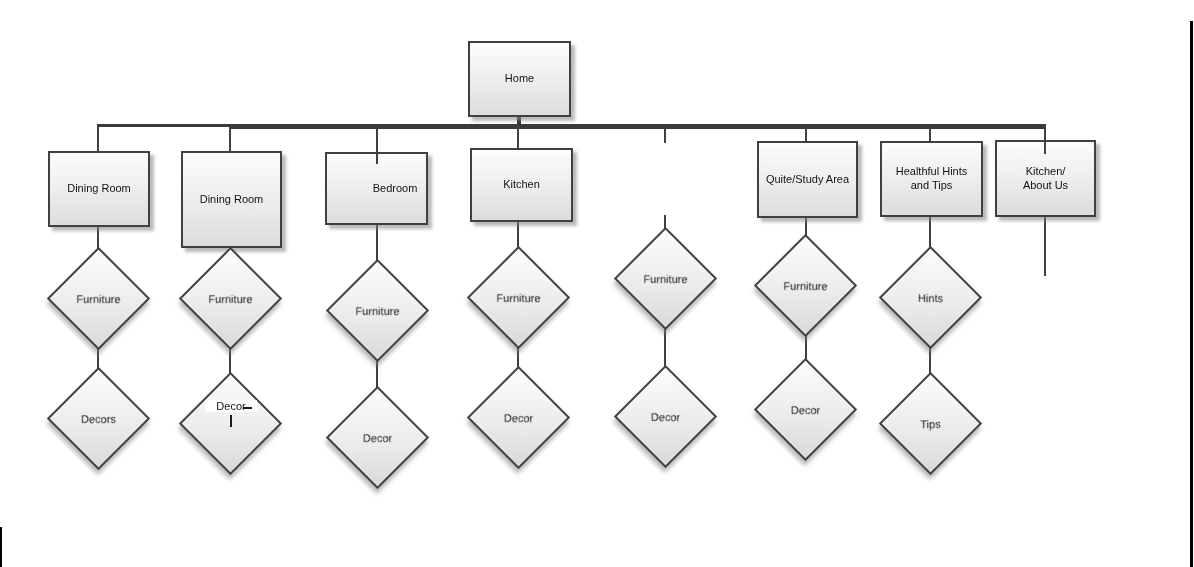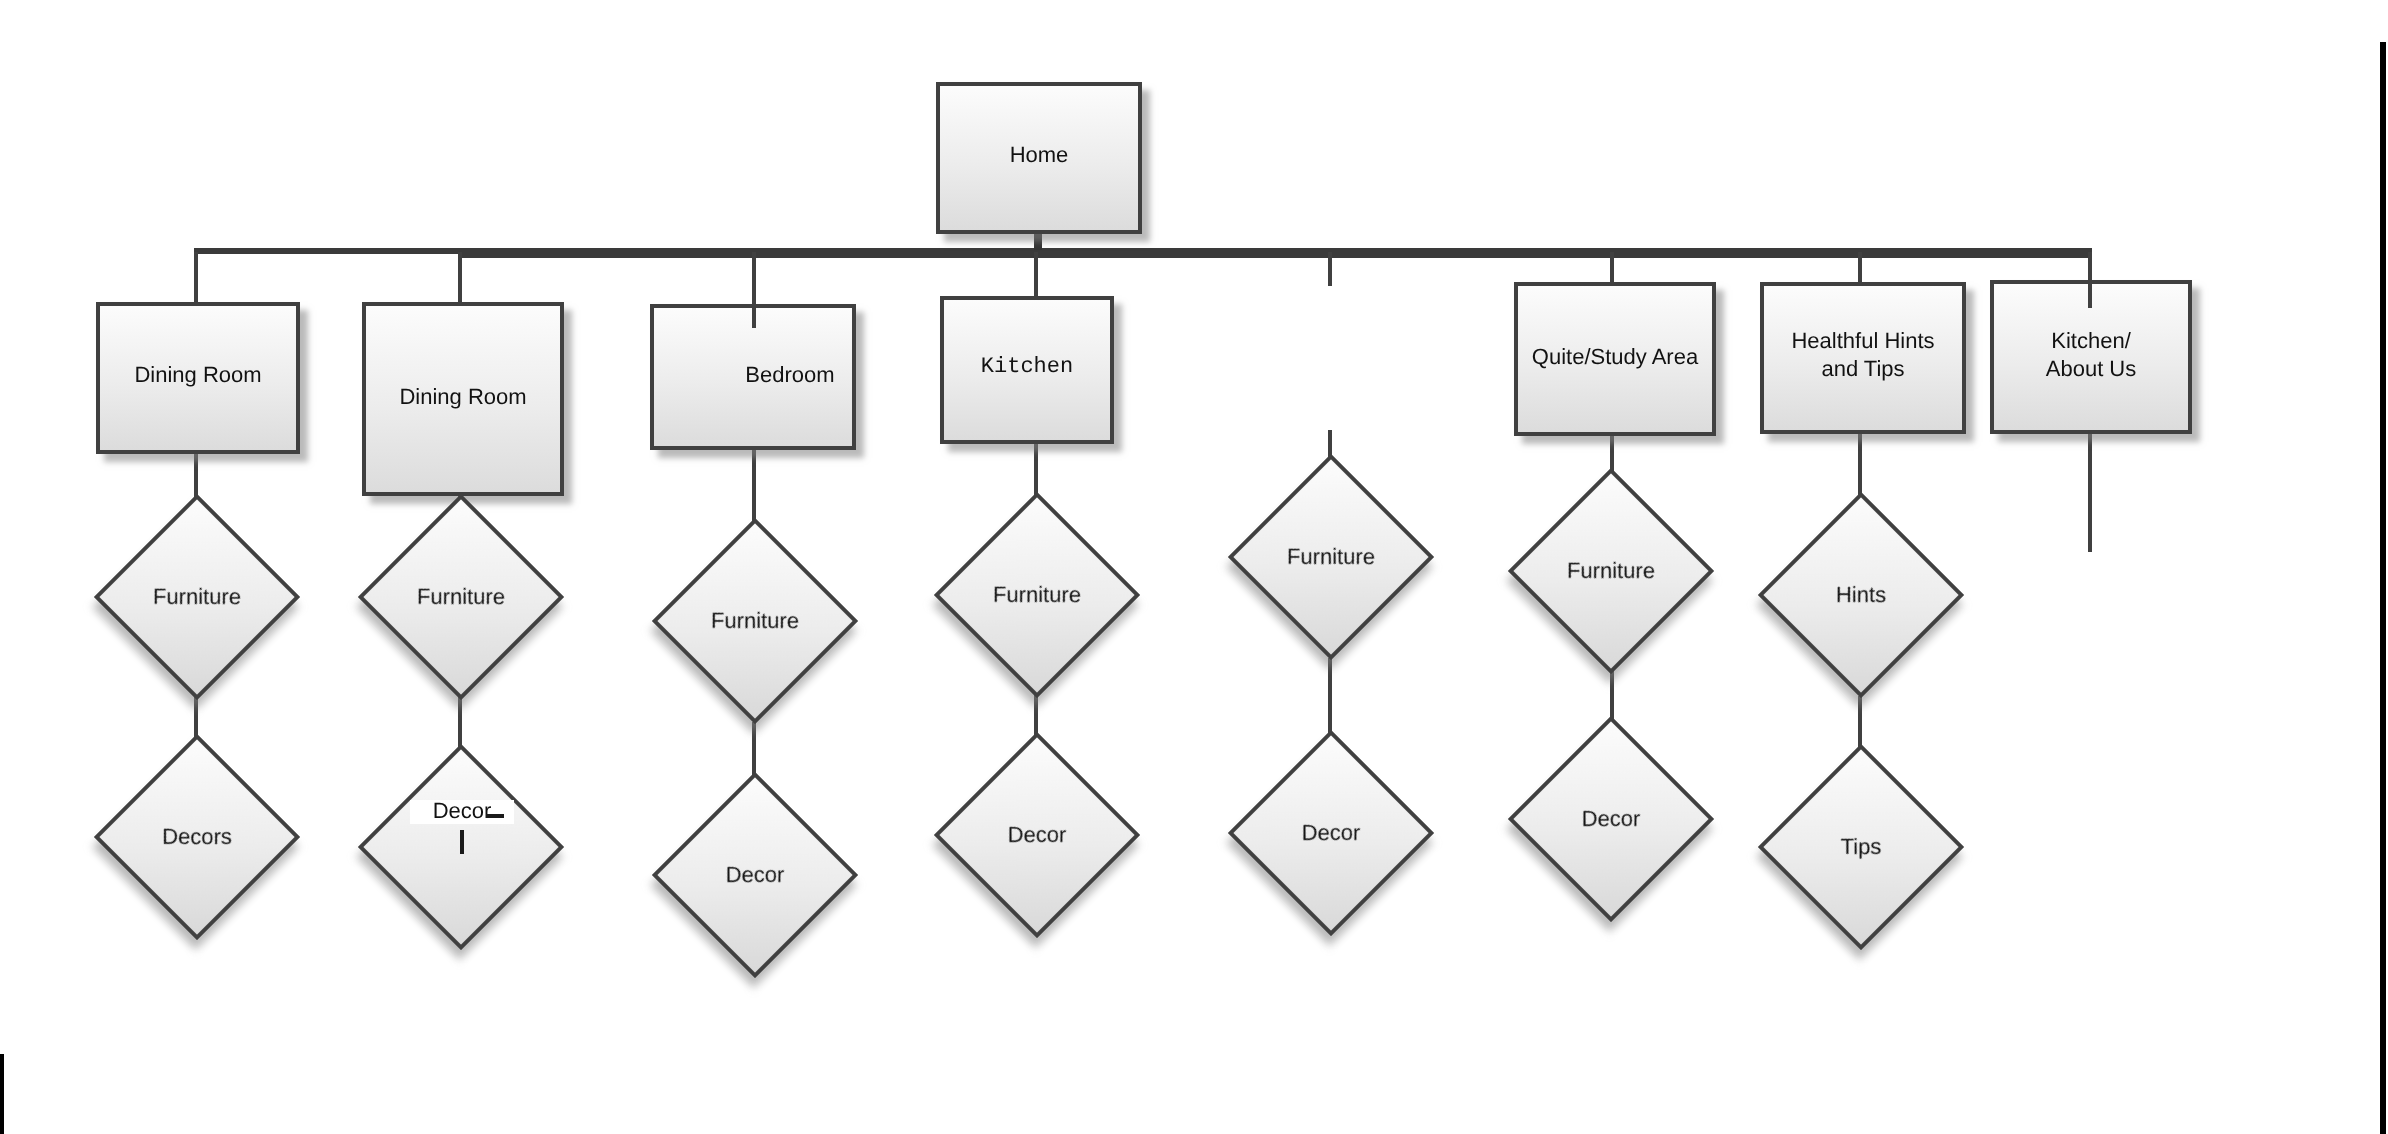--- a/index.html
+++ b/index.html
@@ -103,21 +103,21 @@
 
   <div class="node" style="left:48px;top:130px;width:102px;height:76px;">
     <span>Dining Room</span>
   </div>
   <div class="node" style="left:181px;top:130px;width:101px;height:97px;">
     <span>Dining Room</span>
   </div>
   <div class="node" style="left:325px;top:131px;width:103px;height:73px;padding-left:37px;">
     <span>Bedroom</span>
   </div>
-  <div class="node" style="left:470px;top:127px;width:87px;height:74px;font-family:Liberation Mono, monospace;">
+  <div class="node" style="left:470px;top:127px;width:103px;height:74px;">
     <span>Kitchen</span>
   </div>
   <div class="node" style="left:880px;top:120px;width:103px;height:76px;padding:0 8px;">
     <span>Healthful Hints and Tips</span>
   </div>
   <div class="node" style="left:757px;top:120px;width:101px;height:77px;">
     <span style="white-space:nowrap;">Quite/Study Area</span>
   </div>
   <div class="node" style="left:995px;top:119px;width:101px;height:77px;padding:0 14px;">
     <span>Kitchen/ About Us</span>

